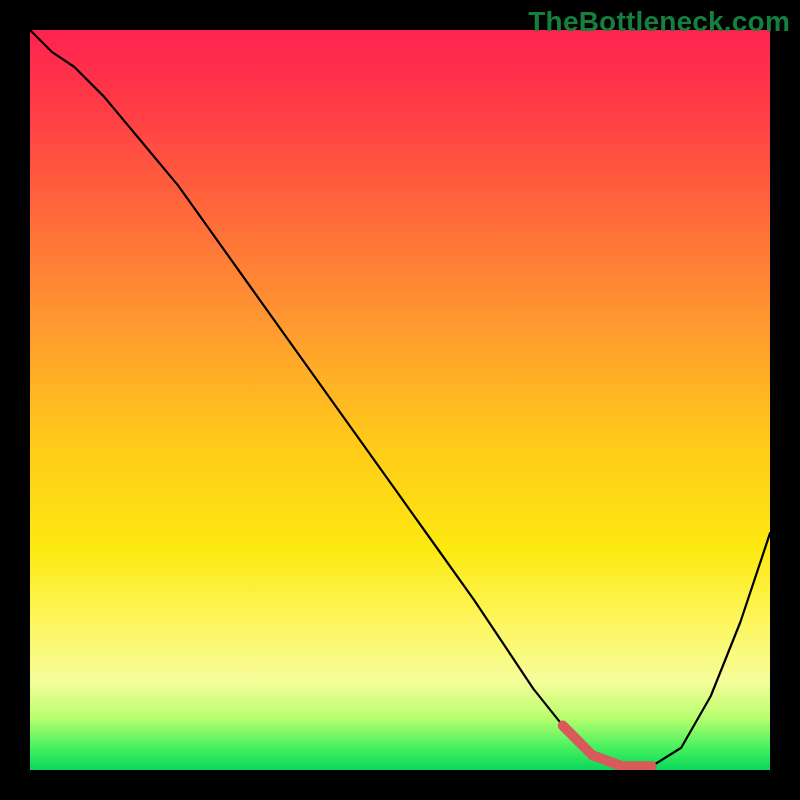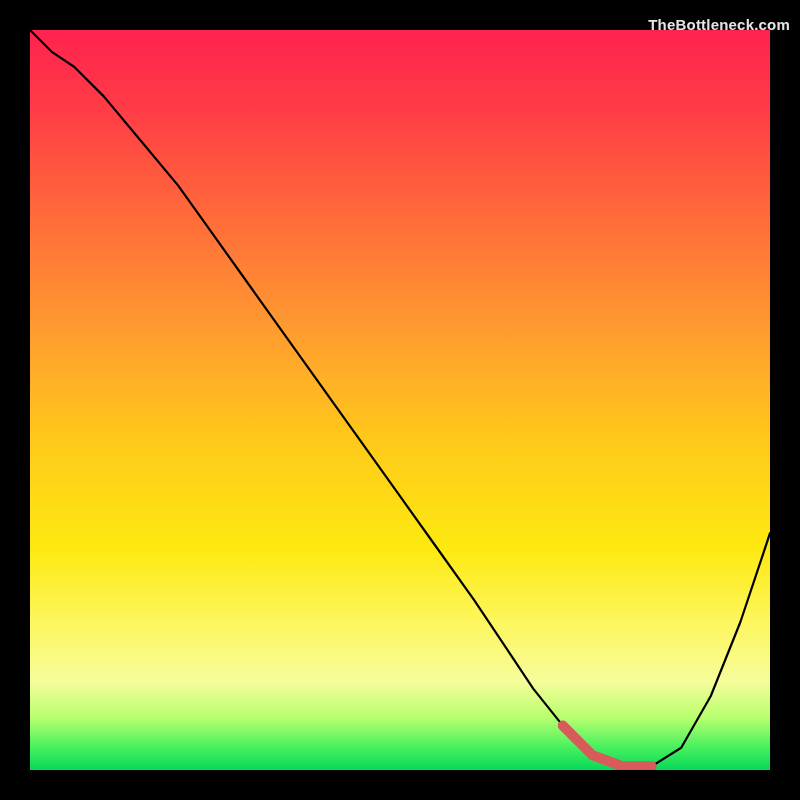--- a/index.html
+++ b/index.html
@@ -11,24 +11,24 @@
     font-family: Arial, Helvetica, sans-serif;
   }
   .frame {
     position: relative;
     width: 800px;
     height: 800px;
     background: #000;
   }
   .watermark {
     position: absolute;
-    top: 16px;
+    top: 6px;
     right: 10px;
-    color: #e5e5e5;
-    font-size: 15px;
+    color: #15803d;
+    font-size: 28px;
     font-weight: 600;
     letter-spacing: 0.2px;
     z-index: 20;
   }
   .plot-area {
     position: absolute;
     left: 30px;
     top: 30px;
     width: 740px;
     height: 740px;

